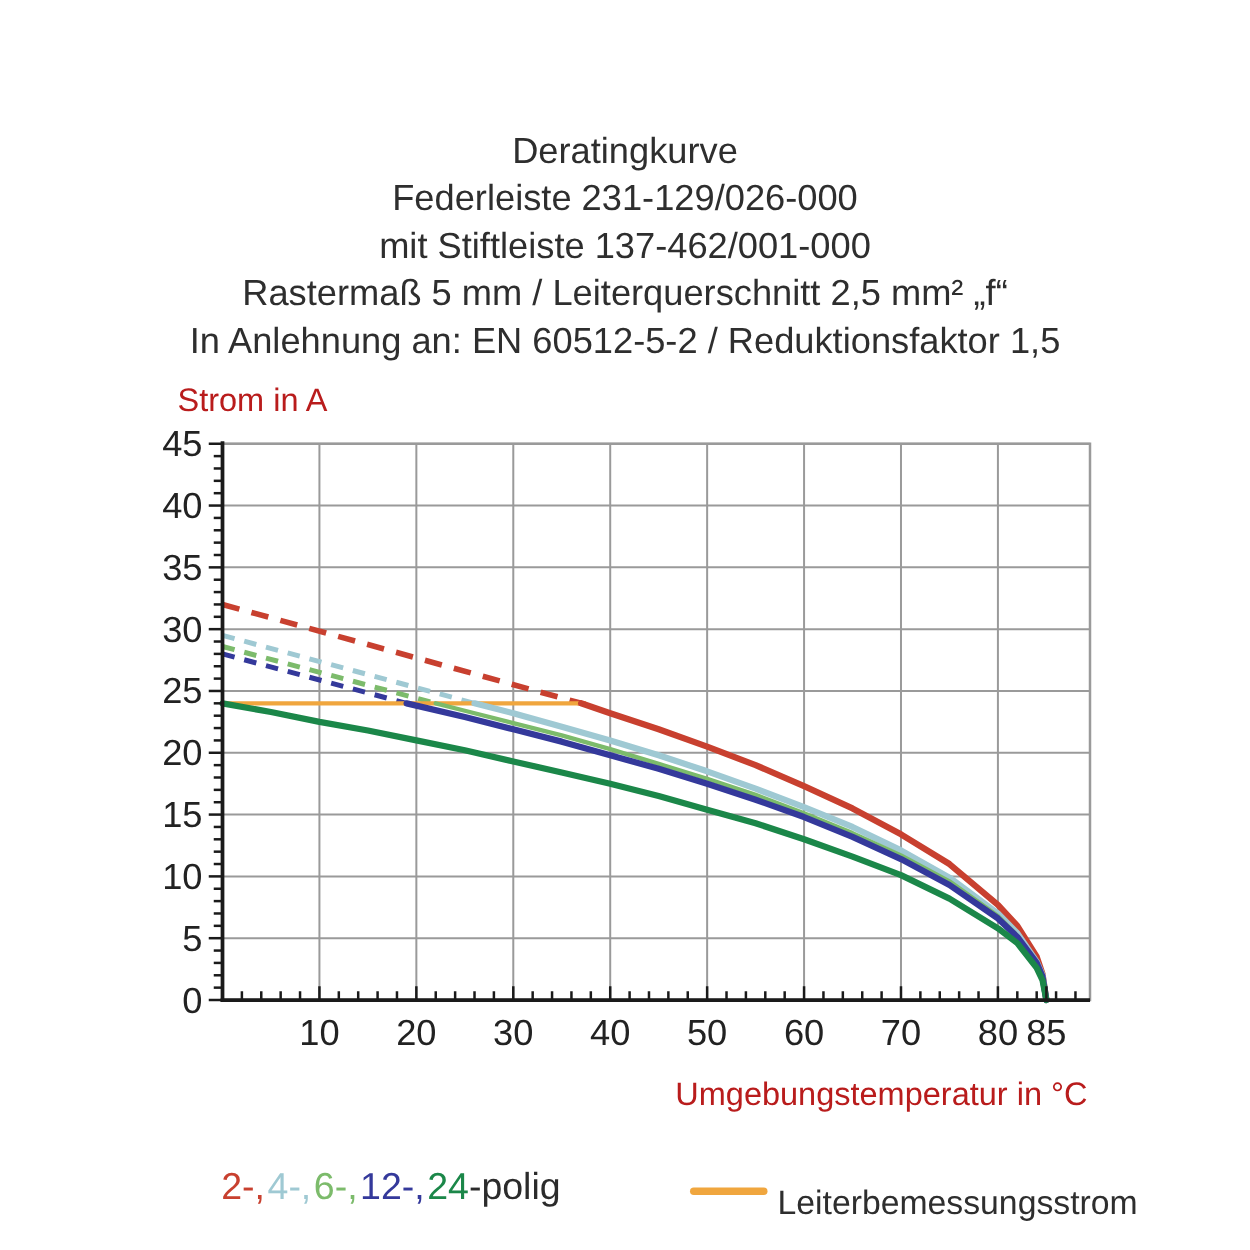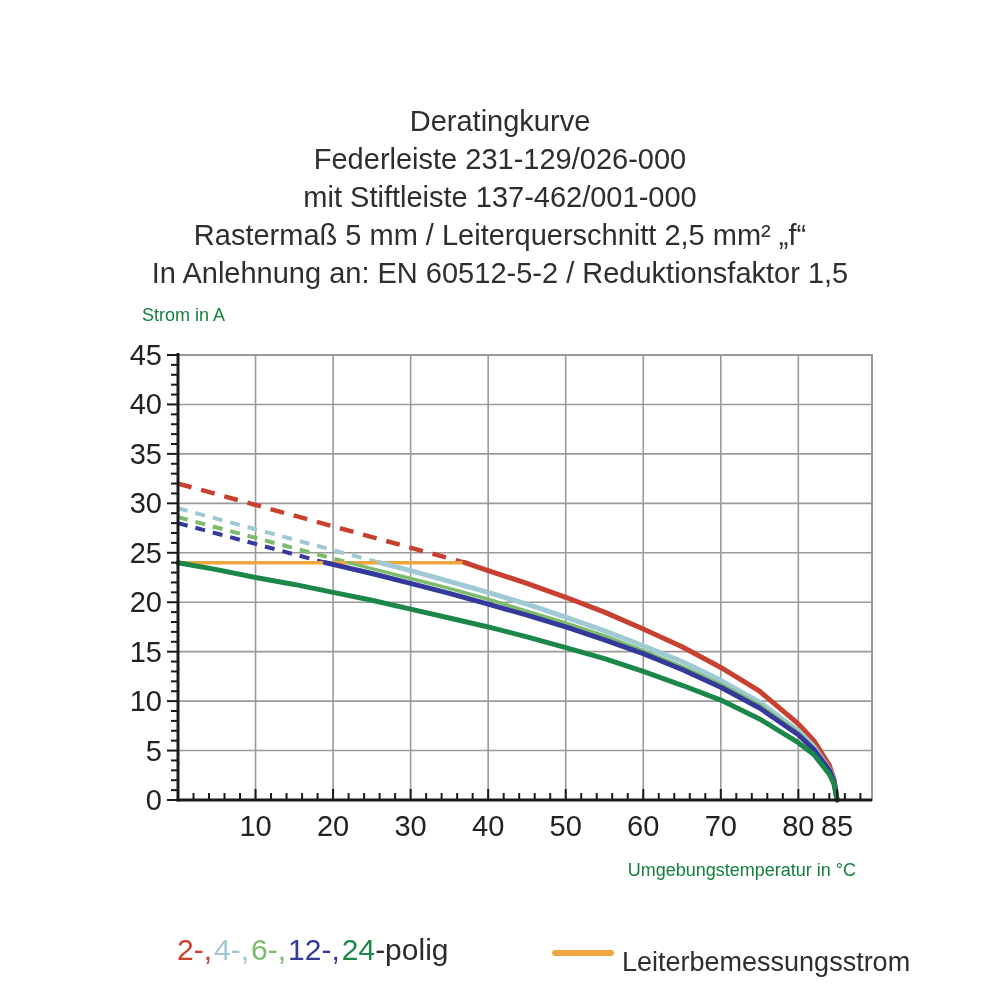--- a/index.html
+++ b/index.html
@@ -1,22 +1,22 @@
 <!DOCTYPE html>
 <html><head>
 <meta charset="utf-8">
 <style>
   html,body{margin:0;padding:0;background:#ffffff;}
   #page{position:relative;width:1000px;height:1000px;background:#ffffff;overflow:hidden;
         font-family:"Liberation Sans",sans-serif;color:#2b2b2b;}
   .title-block{position:absolute;top:102px;left:0;width:1000px;text-align:center;
                font-size:29px;line-height:38px;color:#2e2e2e;}
-  .axis-title{position:absolute;font-size:18px;color:#15803d;white-space:nowrap;}
+  .axis-title{position:absolute;font-size:26px;color:#b91c1c;white-space:nowrap;}
   #ylabel{left:142px;top:305px;}
-  #xlabel{top:860px;right:144px;text-align:center;}
+  #xlabel{top:860px;right:130px;text-align:center;}
   #chart-svg{position:absolute;left:0;top:0;}
   #chart-svg text{font-family:"Liberation Sans",sans-serif;}
   .legend-row{position:absolute;top:933px;left:0;width:1000px;height:45px;text-align:right;}
   #poles-legend{position:absolute;left:177px;top:0;font-size:30px;white-space:nowrap;}
   #poles-legend span{margin-right:2px;}
   #polig-suffix{color:#2b2b2b;margin-left:-2px;}
   #rated-legend{position:absolute;left:552px;top:0;height:40px;}
   #rated-swatch{position:absolute;left:0;top:17px;width:62px;height:6px;border-radius:3px;background:#F0A63E;}
   #rated-label{position:absolute;left:70px;top:14px;font-size:27px;white-space:nowrap;color:#2e2e2e;}
 </style>

